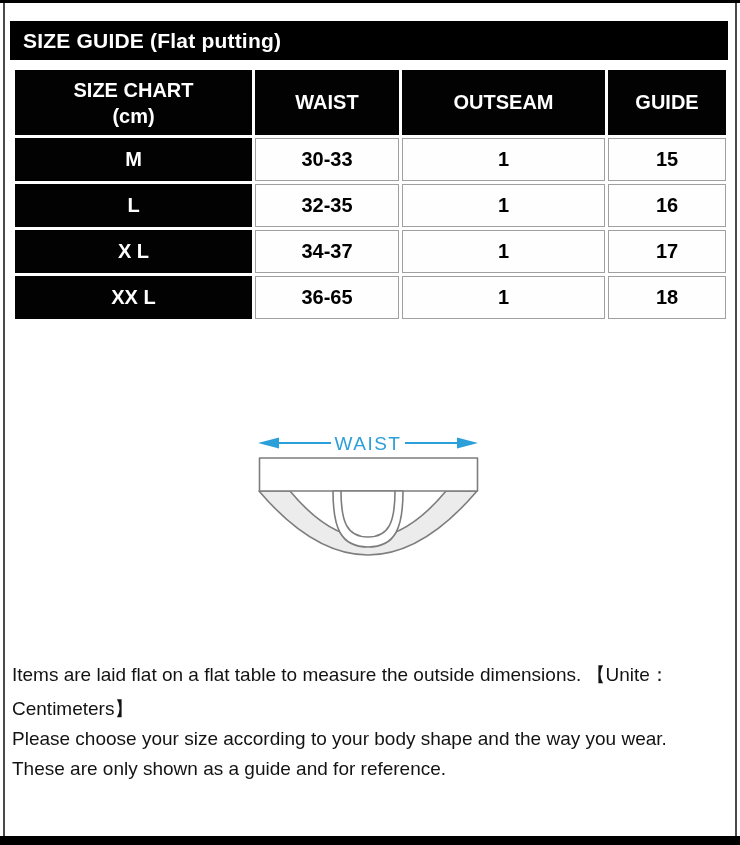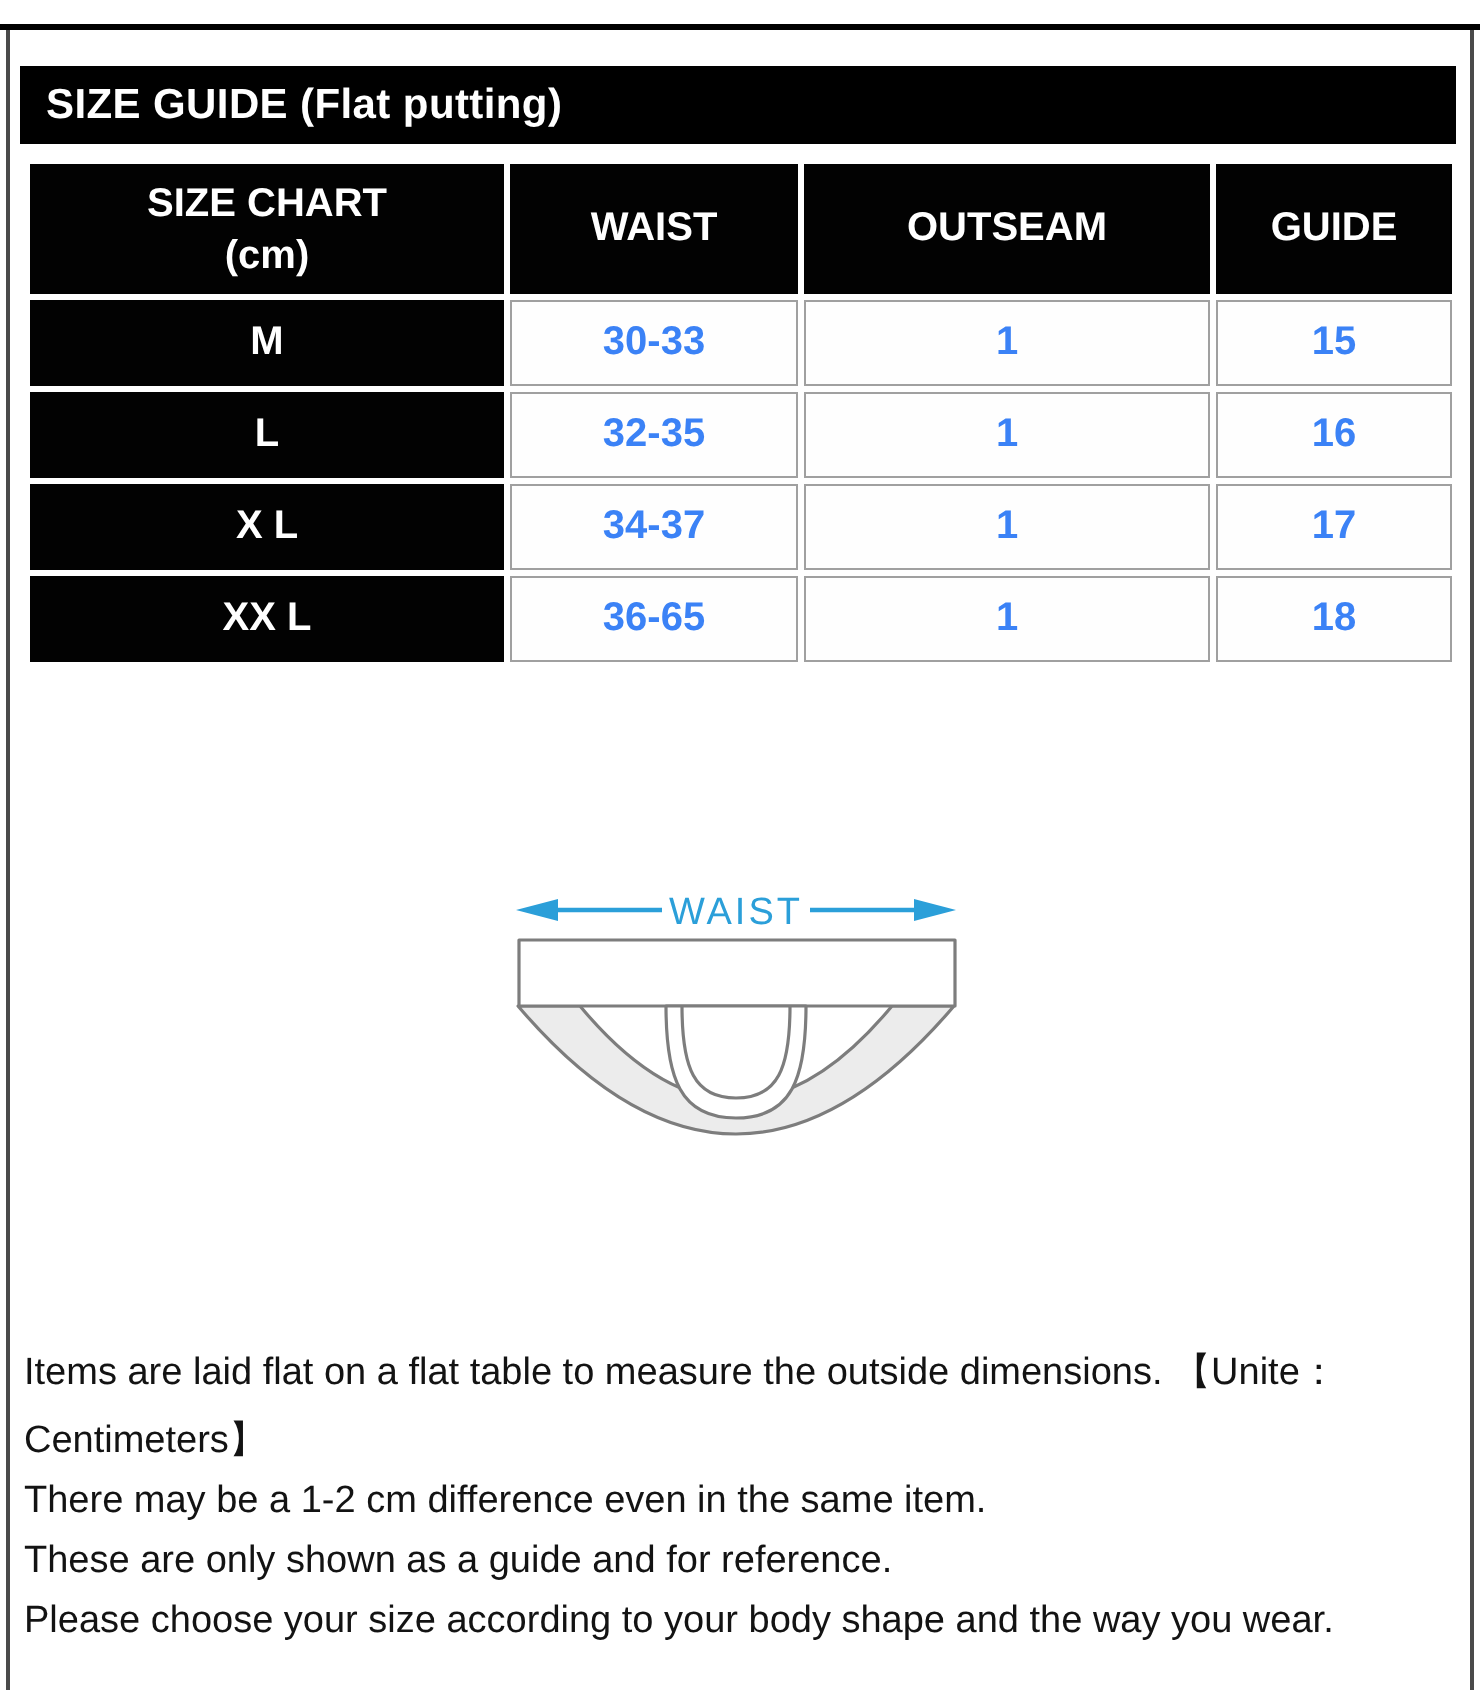--- a/index.html
+++ b/index.html
@@ -1,21 +1,21 @@
 <!DOCTYPE html>
 <html><head>
 <meta charset="utf-8">
 <style>
   html,body{margin:0;padding:0;}
   body{
     width:740px;height:845px;position:relative;background:#ffffff;
     font-family:"Liberation Sans","DejaVu Sans",sans-serif;
     -webkit-font-smoothing:antialiased;overflow:hidden;
   }
-  .page-frame{position:absolute;inset:0;margin-top:12px;}
+  .page-frame{position:absolute;inset:0;}
   .top-strip{position:absolute;left:0;top:0;width:740px;height:3px;background:#000;}
   .bottom-strip{position:absolute;left:0;top:836px;width:740px;height:9px;background:#000;}
   .edge-line{position:absolute;top:3px;bottom:0;width:2px;background:#4a4a4a;}
   .edge-left{left:3px;}
   .edge-right{left:735px;}
 
   .section-header{
     position:absolute;left:10px;top:21px;width:718px;height:39px;
     background:#000;color:#fff;display:flex;align-items:center;
     font-size:21px;font-weight:bold;padding-left:13px;box-sizing:border-box;
@@ -24,21 +24,21 @@
 
   table.size-chart{
     position:absolute;left:12px;top:67px;width:717px;
     border-collapse:separate;border-spacing:3px;table-layout:fixed;
   }
   table.size-chart th, table.size-chart td{
     text-align:center;vertical-align:middle;
     font-size:20px;font-weight:bold;padding:0;
   }
   .cell-dark{background:#020202;color:#ffffff;border:1px solid #020202;}
-  .cell-light{background:#fefefe;color:#3b82f6;border:1px solid #a0a0a0;}
+  .cell-light{background:#fefefe;color:#000000;border:1px solid #a0a0a0;}
   tr.head-row th{height:63px;}
   tr.body-row th, tr.body-row td{height:41px;}
   th.size-chart-head{white-space:pre-line;line-height:1.3;}
 
   .diagram-wrap{position:absolute;left:0;top:420px;width:740px;height:168px;}
 
   .notes{
     position:absolute;left:12px;top:660px;width:718px;
     font-size:19px;font-weight:normal;color:#131313;line-height:30px;
   }
@@ -116,20 +116,19 @@
         <rect x="259.5" y="38" width="218" height="33" fill="#ffffff"></rect>
         <path d="M333,71 C333,107 340,127 368,127 C396,127 403,107 403,71 Z" fill="#ffffff"></path>
         <path d="M341,71 C341,102 347,117 368,117 C389,117 395,102 395,71" fill="none"></path>
       </g>
     </svg>
   </div>
 
   <div class="notes">
     <div class="note-line">Items are laid flat on a flat table to measure the outside dimensions. 【Unite：</div>
     <div class="note-line note-wrap2">Centimeters】</div>
-    <div class="note-line">There may be a 1-2 cm difference even in the same item.</div>
+    <div class="note-line">Please choose your size according to your body shape and the way you wear.</div>
     <div class="note-line">These are only shown as a guide and for reference.</div>
-    <div class="note-line">Please choose your size according to your body shape and the way you wear.</div>
   </div>
 
   <div class="bottom-strip"></div>
 
 </div>
 
 </body></html>

